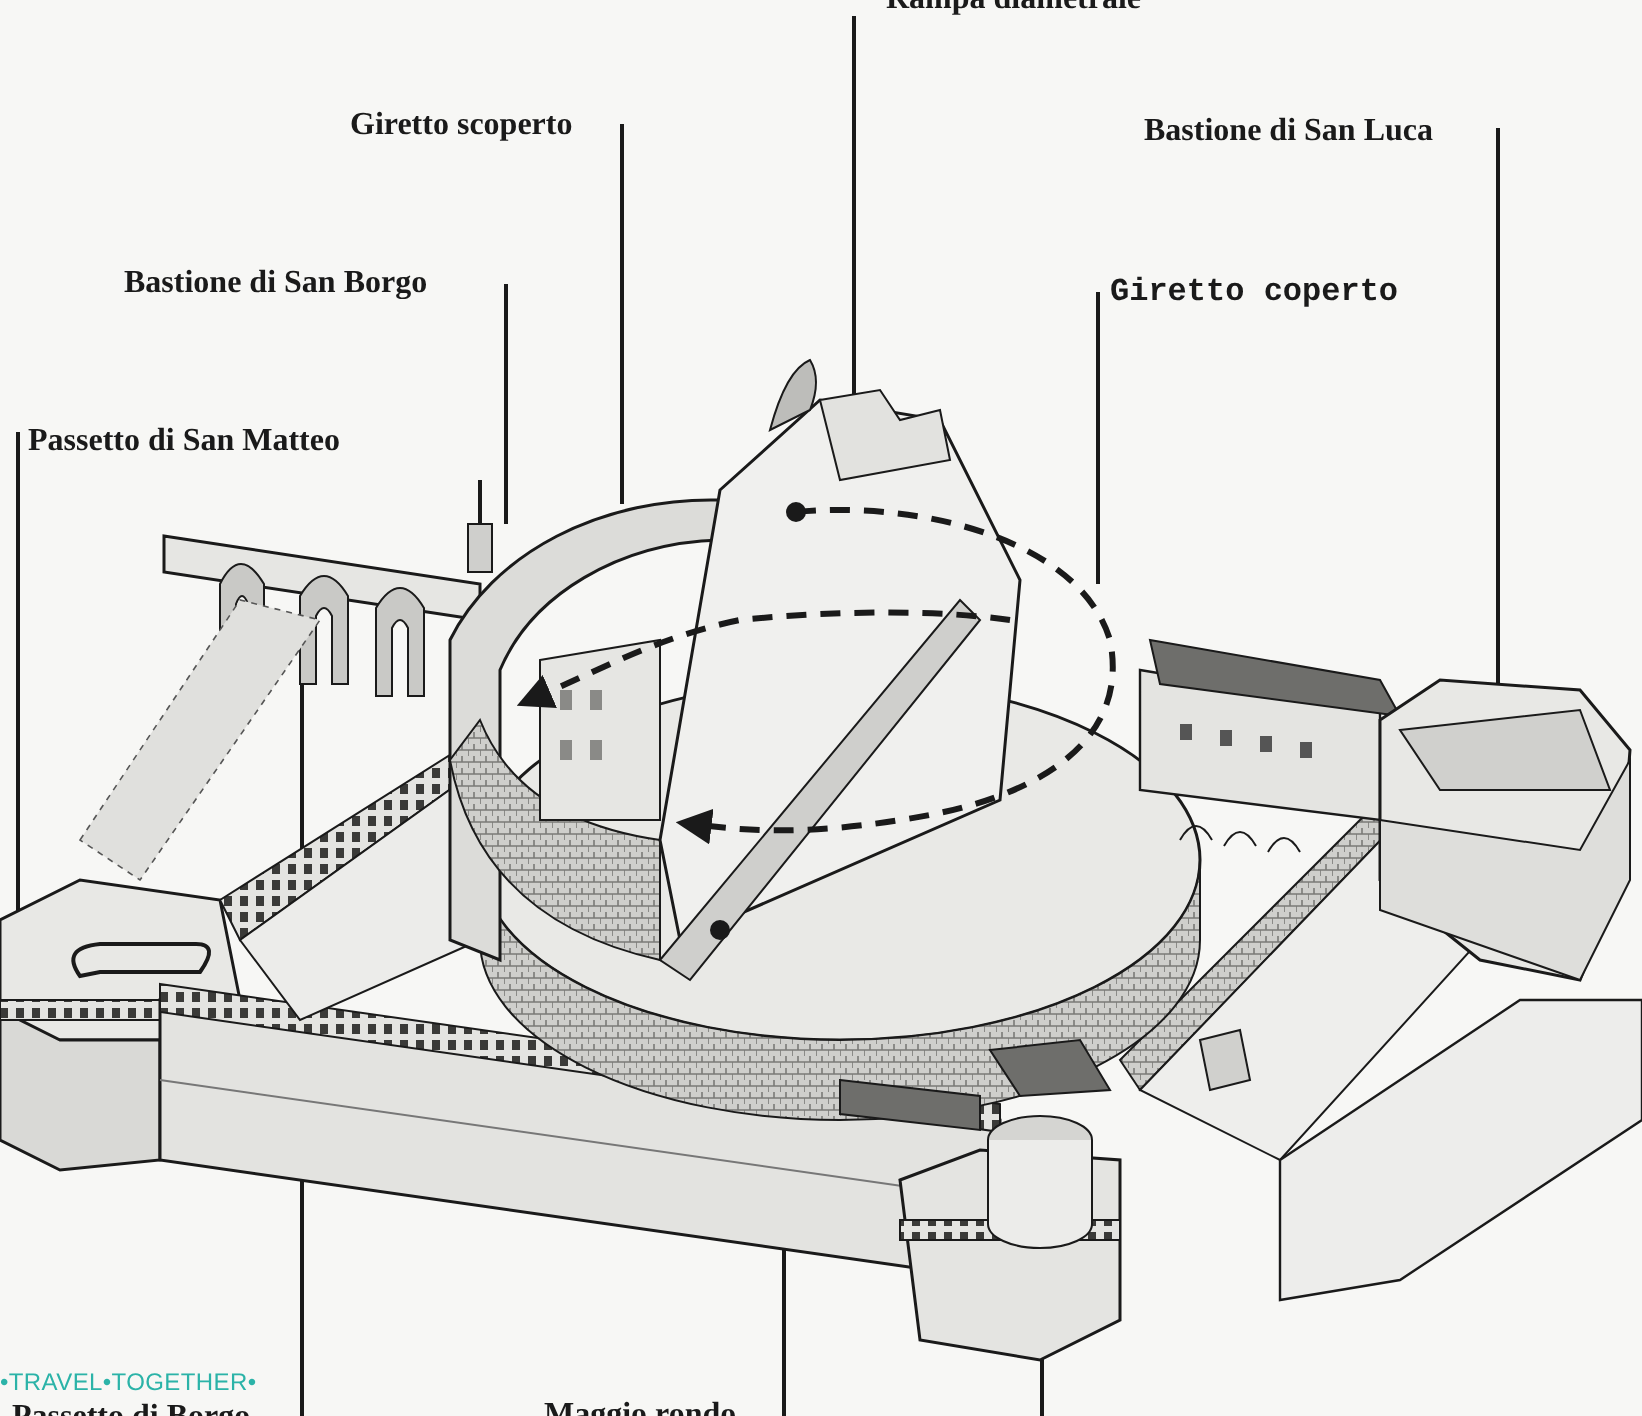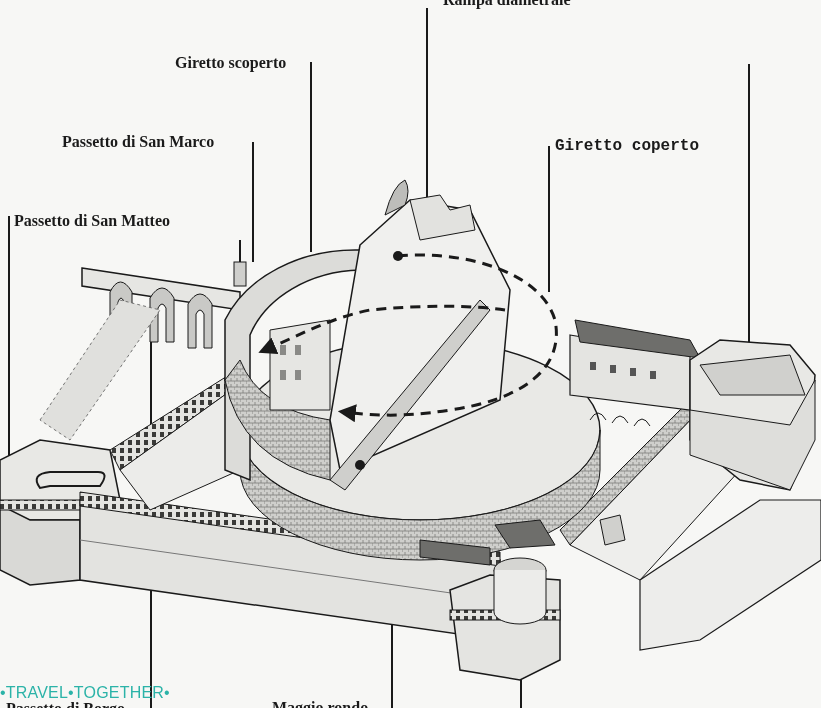--- a/index.html
+++ b/index.html
@@ -7,21 +7,21 @@
     position: relative; width: 821px; height: 708px; overflow: hidden;
     background: #f7f7f5; font-family: "DejaVu Serif", "Liberation Serif", serif;
   }
   svg.drawing { position: absolute; left: 0; top: 0; width: 821px; height: 708px; }
   .label {
     position: absolute; font-family: "Liberation Serif", "DejaVu Serif", serif;
     font-weight: bold; font-size: 16px; color: #1a1a1a; white-space: nowrap; line-height: 18px;
   }
   .watermark {
     position: absolute; left: 0; top: 684px; font-family: "Liberation Sans", "DejaVu Sans", sans-serif;
-    font-size: 16px; color: #2bb3a8; letter-spacing: 0.2px; white-space: nowrap;
+    font-size: 12px; color: #2bb3a8; letter-spacing: 0.2px; white-space: nowrap;
   }
 </style>
 </head>
 <body>
 
 <div id="stage">
 
   <svg class="drawing" viewBox="0 0 821 708">
     <defs>
       <pattern id="brick" width="6" height="6" patternUnits="userSpaceOnUse">
@@ -138,20 +138,21 @@
     </g>
 
     <g>
       <line x1="240" y1="240" x2="240" y2="270" stroke="#1a1a1a" stroke-width="2"></line>
       <rect x="234" y="262" width="12" height="24" fill="#cfcfcc" stroke="#1a1a1a"></rect>
     </g>
   </svg>
 
   <div class="label" style="left:443px; top:-9px;">Rampa diametrale</div>
   <div class="label" style="left:175px; top:54px;">Giretto scoperto</div>
-  <div class="label" style="left:62px; top:133px;">Passetto di San Marco</div>
+  <div class="label" style="left:572px; top:57px;">Bastione di San Luca</div>
+  <div class="label" style="left:62px; top:133px;">Bastione di San Borgo</div>
   <div class="label" style="left:555px; top:137px;font-family:Liberation Mono, monospace;">Giretto coperto</div>
   <div class="label" style="left:14px; top:212px;">Passetto di San Matteo</div>
   <div class="label" style="left:6px; top:700px;">Passetto di Borgo</div>
   <div class="label" style="left:272px; top:699px;">Maggio rondo</div>
 
   <div class="watermark">•TRAVEL•TOGETHER•</div>
 </div>
 
 </body></html>

